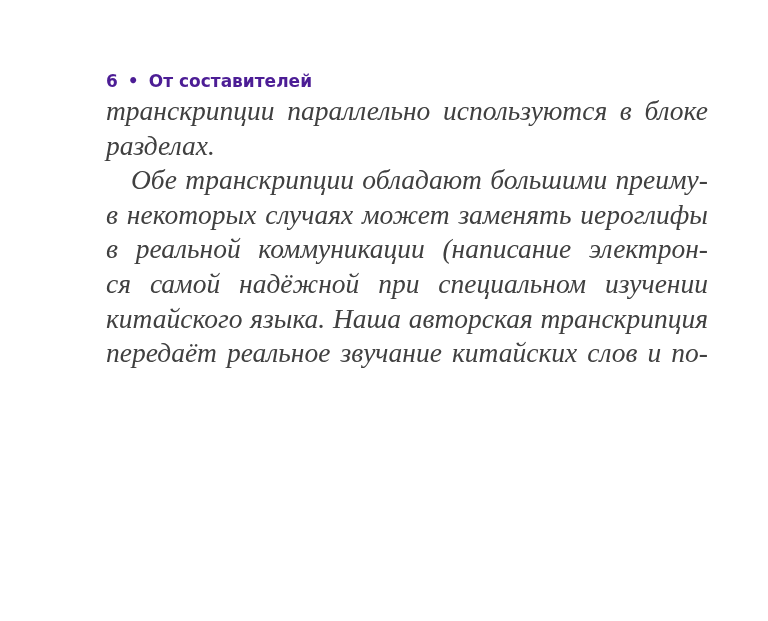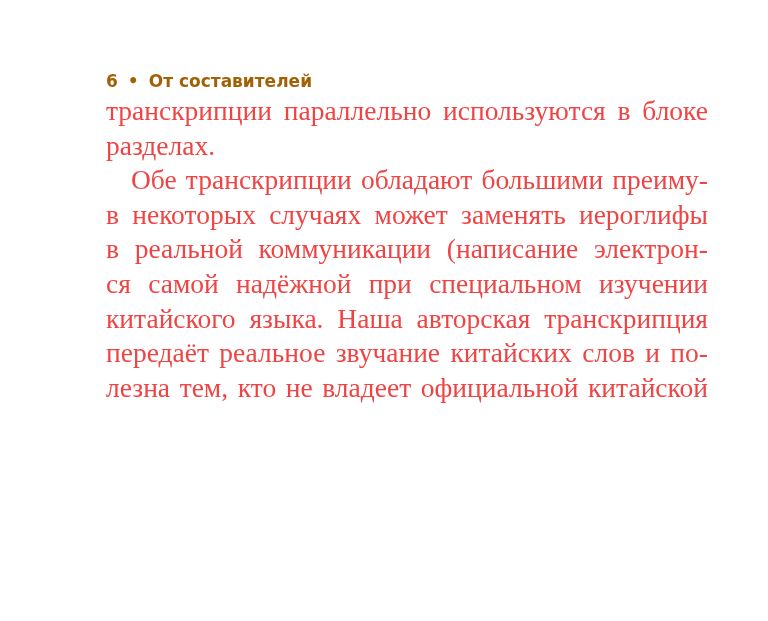--- a/index.html
+++ b/index.html
@@ -16,35 +16,36 @@
     .page {
       position: absolute;
       left: 106px;
       top: 68px;
       width: 602px;
     }
     .running-head {
       font-family: "DejaVu Sans", sans-serif;
       font-weight: bold;
       font-size: 17px;
-      color: #a16207;
+      color: #4c1d95;
       height: 26px;
       line-height: 26px;
       margin-bottom: 0px;
       white-space: nowrap;
     }
     .running-head .bullet {
       display: inline-block;
       margin: 0 10px 0 10px;
     }
     .body-text {
       font-family: "Liberation Serif", serif;
       font-size: 27.5px;
       line-height: 34.6px;
-      color: #ef4444;
+      color: #404040;
+      font-style: italic;
     }
     .line {
       display: block;
       white-space: nowrap;
       text-align: justify;
       text-align-last: justify;
       height: 34.6px;
     }
     .line.last {
       text-align-last: left;
@@ -66,16 +67,15 @@
       <span class="line">транскрипции параллельно используются в блоке</span>
       <span class="line last">разделах.</span>
     </div>
     <div>
       <span class="line indent">Обе транскрипции обладают большими преиму-</span>
       <span class="line">в некоторых случаях может заменять иероглифы</span>
       <span class="line">в реальной коммуникации (написание электрон-</span>
       <span class="line">ся самой надёжной при специальном изучении</span>
       <span class="line">китайского языка. Наша авторская транскрипция</span>
       <span class="line">передаёт реальное звучание китайских слов и по-</span>
-      <span class="line">лезна тем, кто не владеет официальной китайской</span>
     </div>
   </div>
 </div>
 
 </body></html>

